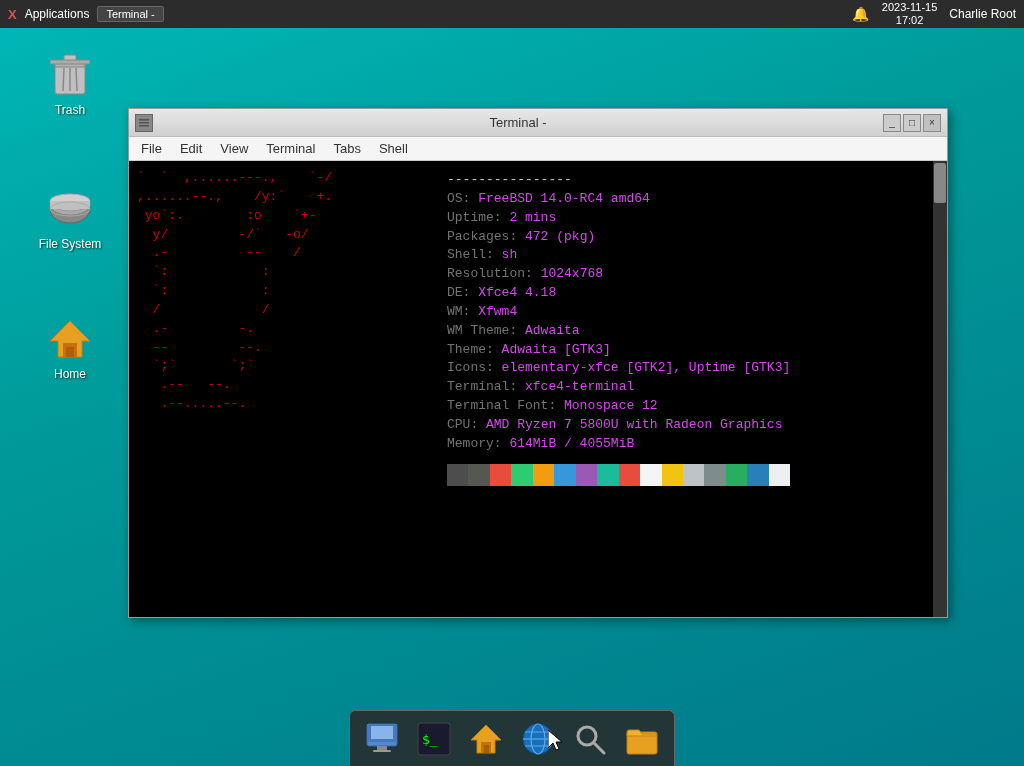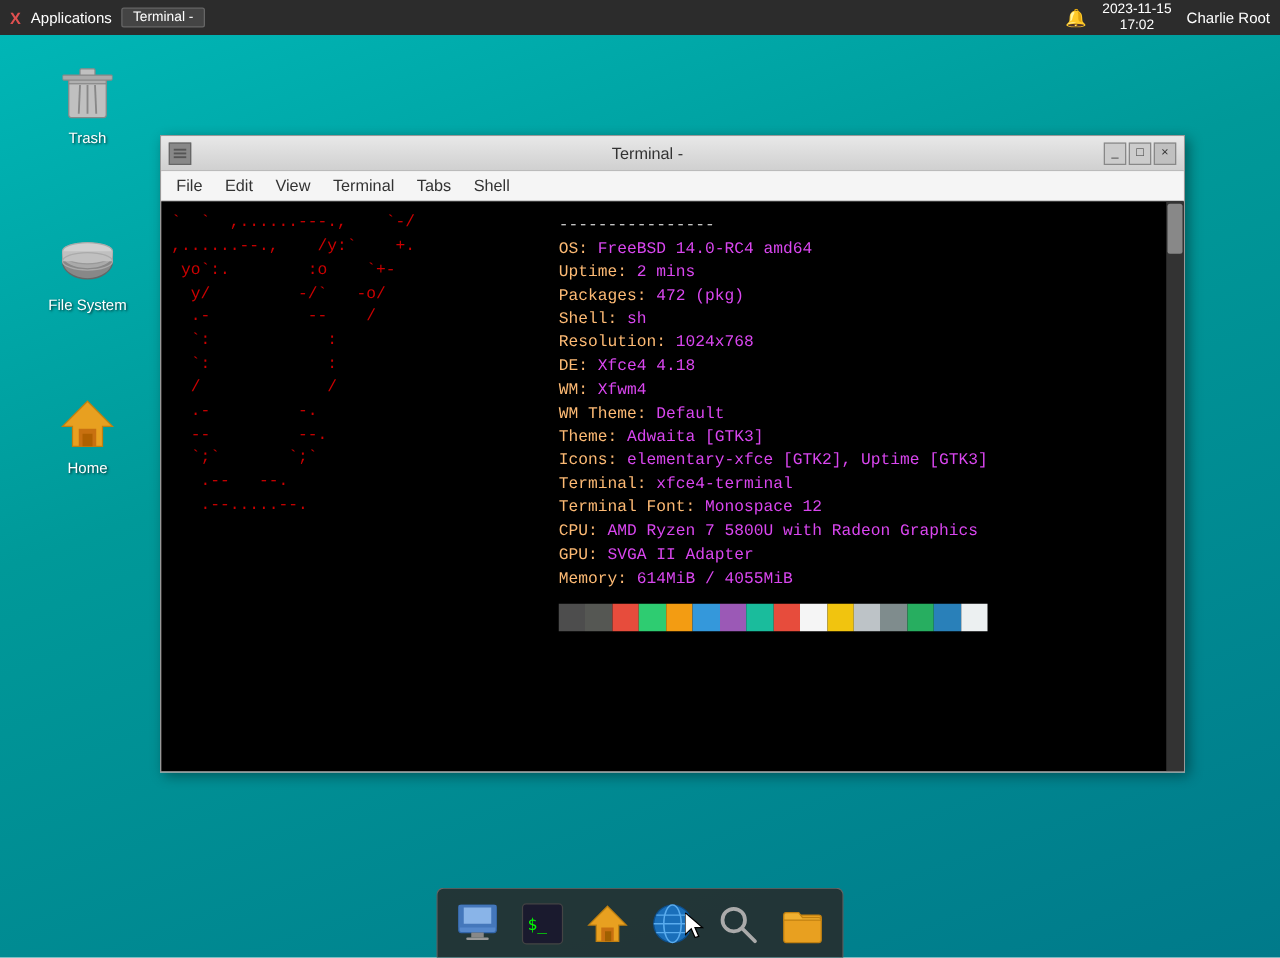--- a/index.html
+++ b/index.html
@@ -195,21 +195,21 @@
       gap: 0;
       padding-top: 2px;
     }
 
     .info-line {
       font-size: 13px;
       line-height: 1.45;
       white-space: nowrap;
     }
 
-    .info-key { color: #fdba74; font-family: Liberation Mono, monospace; }
+    .info-key { color: #737373; font-family: Liberation Mono, monospace; }
     .info-val { color: #d946ef; }
 
     .color-bar {
       display: flex;
       margin-top: 10px;
       height: 22px;
     }
     .color-swatch {
       flex: 1;
       height: 22px;
@@ -382,27 +382,26 @@
 
       <div class="term-info">
         <div class="info-line" style="color:#ccc;">----------------</div>
         <div class="info-line"><span class="info-key">OS:</span><span class="info-val"> FreeBSD 14.0-RC4 amd64</span></div>
         <div class="info-line"><span class="info-key">Uptime:</span><span class="info-val"> 2 mins</span></div>
         <div class="info-line"><span class="info-key">Packages:</span><span class="info-val"> 472 (pkg)</span></div>
         <div class="info-line"><span class="info-key">Shell:</span><span class="info-val"> sh</span></div>
         <div class="info-line"><span class="info-key">Resolution:</span><span class="info-val"> 1024x768</span></div>
         <div class="info-line"><span class="info-key">DE:</span><span class="info-val"> Xfce4 4.18</span></div>
         <div class="info-line"><span class="info-key">WM:</span><span class="info-val"> Xfwm4</span></div>
-        <div class="info-line"><span class="info-key">WM Theme:</span><span class="info-val"> Default</span></div>
+        <div class="info-line"><span class="info-key">WM Theme:</span><span class="info-val"> Adwaita</span></div>
         <div class="info-line"><span class="info-key">Theme:</span><span class="info-val"> Adwaita [GTK3]</span></div>
         <div class="info-line"><span class="info-key">Icons:</span><span class="info-val"> elementary-xfce [GTK2], Uptime [GTK3]</span></div>
         <div class="info-line"><span class="info-key">Terminal:</span><span class="info-val"> xfce4-terminal</span></div>
         <div class="info-line"><span class="info-key">Terminal Font:</span><span class="info-val"> Monospace 12</span></div>
         <div class="info-line"><span class="info-key">CPU:</span><span class="info-val"> AMD Ryzen 7 5800U with Radeon Graphics</span></div>
-        <div class="info-line"><span class="info-key">GPU:</span><span class="info-val"> SVGA II Adapter</span></div>
         <div class="info-line"><span class="info-key">Memory:</span><span class="info-val"> 614MiB / 4055MiB</span></div>
 
         <div class="color-bar">
           <div class="color-swatch" style="background:#4d4d4d;"></div>
           <div class="color-swatch" style="background:#555753;"></div>
           <div class="color-swatch" style="background:#e74c3c;"></div>
           <div class="color-swatch" style="background:#2ecc71;"></div>
           <div class="color-swatch" style="background:#f39c12;"></div>
           <div class="color-swatch" style="background:#3498db;"></div>
           <div class="color-swatch" style="background:#9b59b6;"></div>

